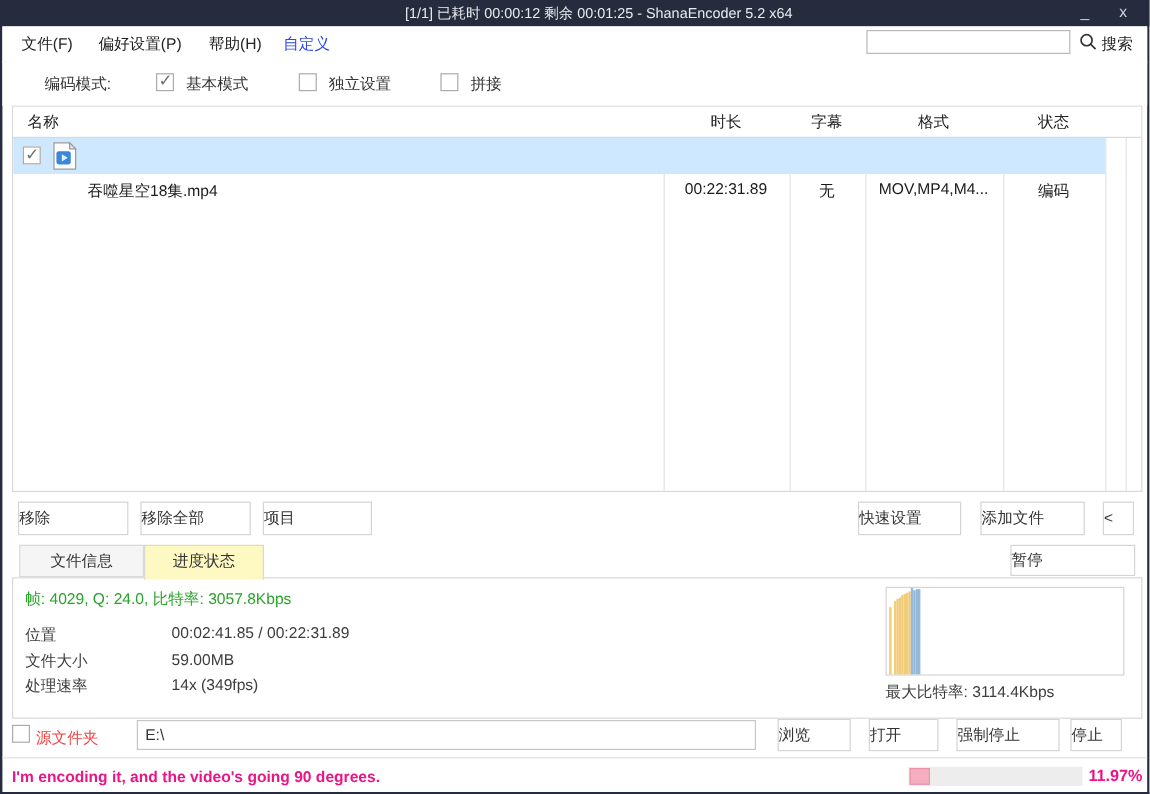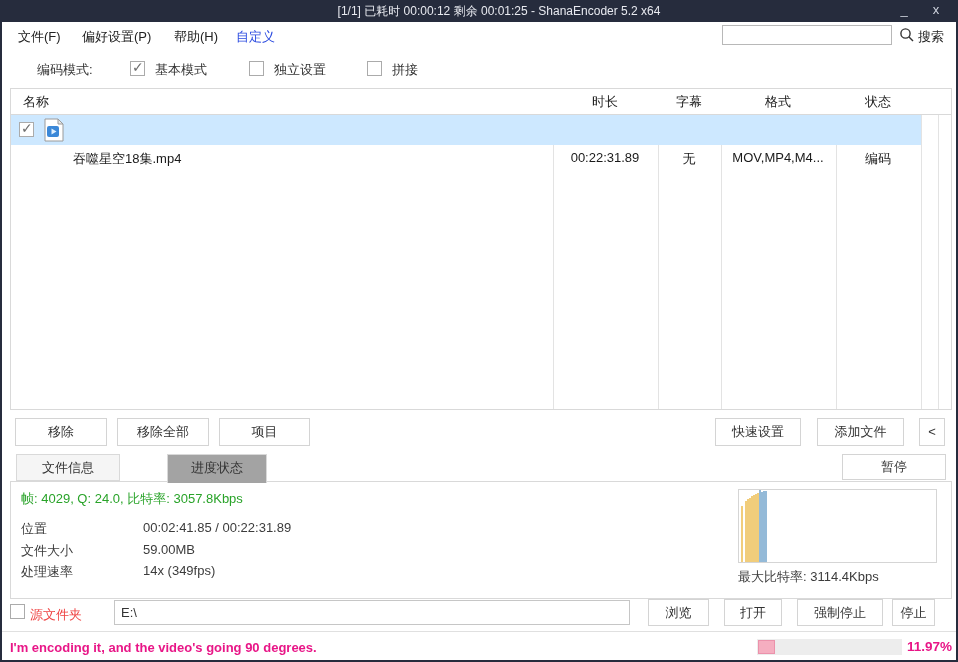--- a/index.html
+++ b/index.html
@@ -30,24 +30,24 @@
   .cb.checked::after{content:"✓";position:absolute;left:1px;top:-3px;font-size:14px;font-weight:bold;color:#6e6e6e;}
   
   .filetable{position:absolute;left:8px;top:88px;width:942px;height:322px;border:1px solid #d9d9d9;box-sizing:border-box;background:#fff;}
   .ft-sep{position:absolute;top:0;bottom:0;width:1px;background:#e3e3e3;}
   .ft-header{position:absolute;left:0;top:0;right:0;height:25px;border-bottom:1px solid #d9d9d9;background:#fff;}
   .ft-h{position:absolute;top:4px;color:#222;}
   .ft-row{position:absolute;left:0;top:26px;width:910px;height:30px;background:#cde8ff;}
   .ft-cell{position:absolute;top:7px;color:#1a1a1a;margin-top:28px;}
   .center{text-align:center;transform:translateX(-50%);}
   
-  .btn{position:absolute;background:#fff;border:1px solid #d4d4d4;color:#333;text-align:center;line-height:26px;height:28px;box-sizing:border-box;font-size:13px;}
+  .btn{position:absolute;background:#fff;border:1px solid #d4d4d4;color:#333;text-align:left;line-height:26px;height:28px;box-sizing:border-box;font-size:13px;}
   
   .tab{position:absolute;top:454px;height:27px;background:#f5f5f5;border:1px solid #d9d9d9;box-sizing:border-box;text-align:center;line-height:25px;color:#333;}
-  .tab.active{background:#a3a3a3;height:29px;border-bottom:none;z-index:3;margin-left:47px;}
+  .tab.active{background:#fef9c3;height:29px;border-bottom:none;z-index:3;}
   
   .panel{position:absolute;left:8px;top:481px;width:942px;height:118px;border:1px solid #d9d9d9;box-sizing:border-box;background:#fff;}
   .stats-line{position:absolute;left:10px;top:8px;color:#29a329;}
   .p-label{position:absolute;left:10px;color:#3c3c3c;}
   .p-value{position:absolute;left:132px;color:#3c3c3c;}
   .chart{position:absolute;left:727px;top:7px;width:199px;height:74px;border:1px solid #d5d5d5;box-sizing:border-box;background:#fff;display:flex;align-items:flex-end;padding-left:2px;}
   .chart .bar{flex:0 0 auto;}
   .maxbitrate{position:absolute;left:727px;top:86px;color:#3c3c3c;}
   
   .out-label{position:absolute;left:28px;top:606px;color:#ef4444;}

